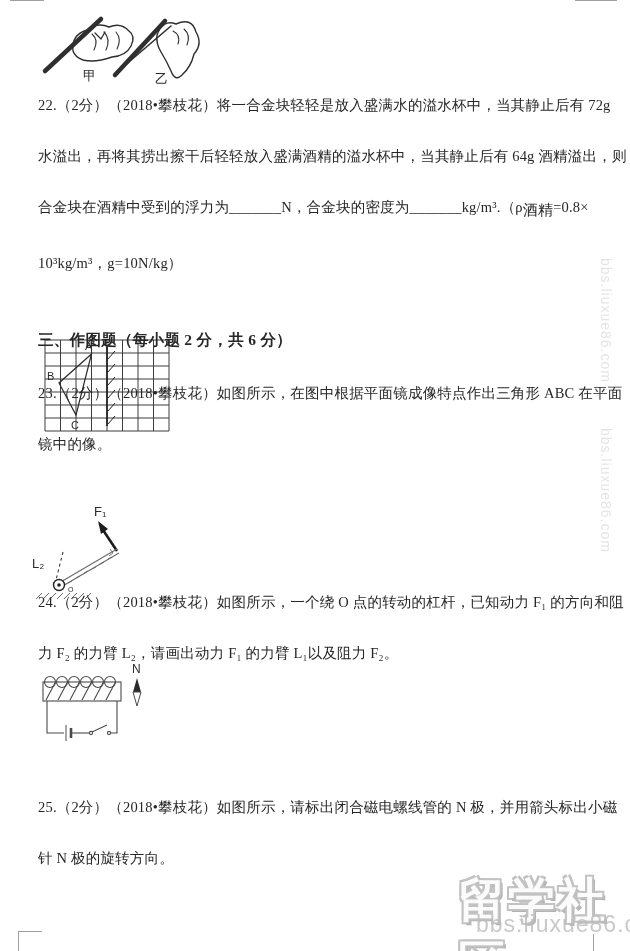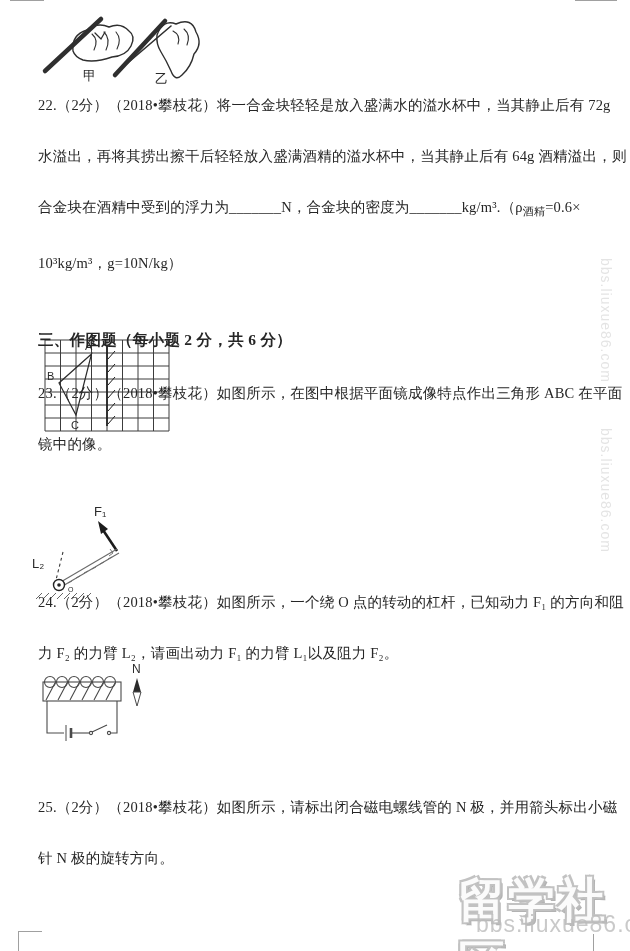--- a/index.html
+++ b/index.html
@@ -6,21 +6,21 @@
   .page{
     position:relative;width:630px;height:951px;background:#ffffff;
     font-family:"Liberation Serif","DejaVu Serif",serif;
     color:#262626;overflow:hidden;
   }
   .line{
     position:absolute;left:38px;white-space:nowrap;
     font-size:14.5px;line-height:20px;letter-spacing:.2px;
   }
   .heading{font-weight:bold;font-size:15.5px;letter-spacing:.3px;}
-  .subsm{font-size:11px;vertical-align:-3px;font-family:Liberation Mono, monospace;}
+  .subsm{font-size:15px;vertical-align:-3px;font-family:Liberation Mono, monospace;}
   .fig{position:absolute;}
   .fig svg{display:block;}
   .cropmark{position:absolute;background:#a0a0a0;}
   .wm-main{
     position:absolute;left:458px;top:869px;z-index:3;
     font-size:47px;font-weight:bold;letter-spacing:3px;
     color:#fbfbfb;opacity:.85;pointer-events:none;
     text-shadow:-2px -2px 0 #b8b8b8,2px -2px 0 #b8b8b8,-2px 2px 0 #b8b8b8,2px 2px 0 #b0b0b0,3px 3px 0 #a6a6a6;
     font-family:"Liberation Sans","DejaVu Sans",sans-serif;
   }
@@ -69,21 +69,21 @@
         <path d="M138,26 Q146,30 143,39" stroke-width="1.1"></path>
         <path d="M149,24 Q156,30 152,40" stroke-width="1.1"></path>
       </g>
       <text x="48" y="75" font-size="13">甲</text>
       <text x="120" y="78" font-size="13">乙</text>
     </svg>
   </div>
 
   <div class="line txt" style="top:95px;">22.（2分）（2018•攀枝花）将一合金块轻轻是放入盛满水的溢水杯中，当其静止后有 72g</div>
   <div class="line txt" style="top:126px;">水溢出，再将其捞出擦干后轻轻放入盛满酒精的溢水杯中，当其静止后有 64g 酒精溢出，则</div>
-  <div class="line txt" style="top:157px;"><span>合金块在酒精中受到的浮力为_______N，合金块的密度为_______kg/m³.（ρ</span><span class="subsm">酒精</span><span>=0.6×</span></div>
+  <div class="line txt" style="top:157px;"><span>合金块在酒精中受到的浮力为_______N，合金块的密度为_______kg/m³.（ρ</span><span class="subsm">酒精</span><span>=0.8×</span></div>
   <div class="line txt" style="top:188px;">10³kg/m³，g=10N/kg）</div>
 
   <div class="line txt heading" style="top:245px;">三、作图题（每小题 2 分，共 6 分）</div>
 
   <div class="line txt" style="top:278px;">23.（2分）（2018•攀枝花）如图所示，在图中根据平面镜成像特点作出三角形 ABC 在平面</div>
   <div class="line txt" style="top:309px;">镜中的像。</div>
 
   <div class="fig" style="left:40px;top:336px;">
     <svg width="135" height="103" viewBox="0 0 135 103">
       <g stroke="#3c3c3c" stroke-width="1" fill="none">

